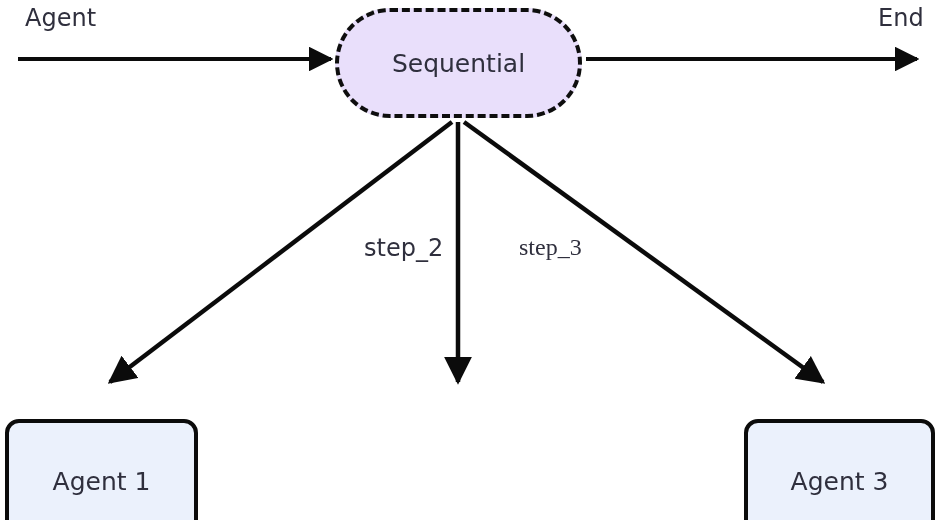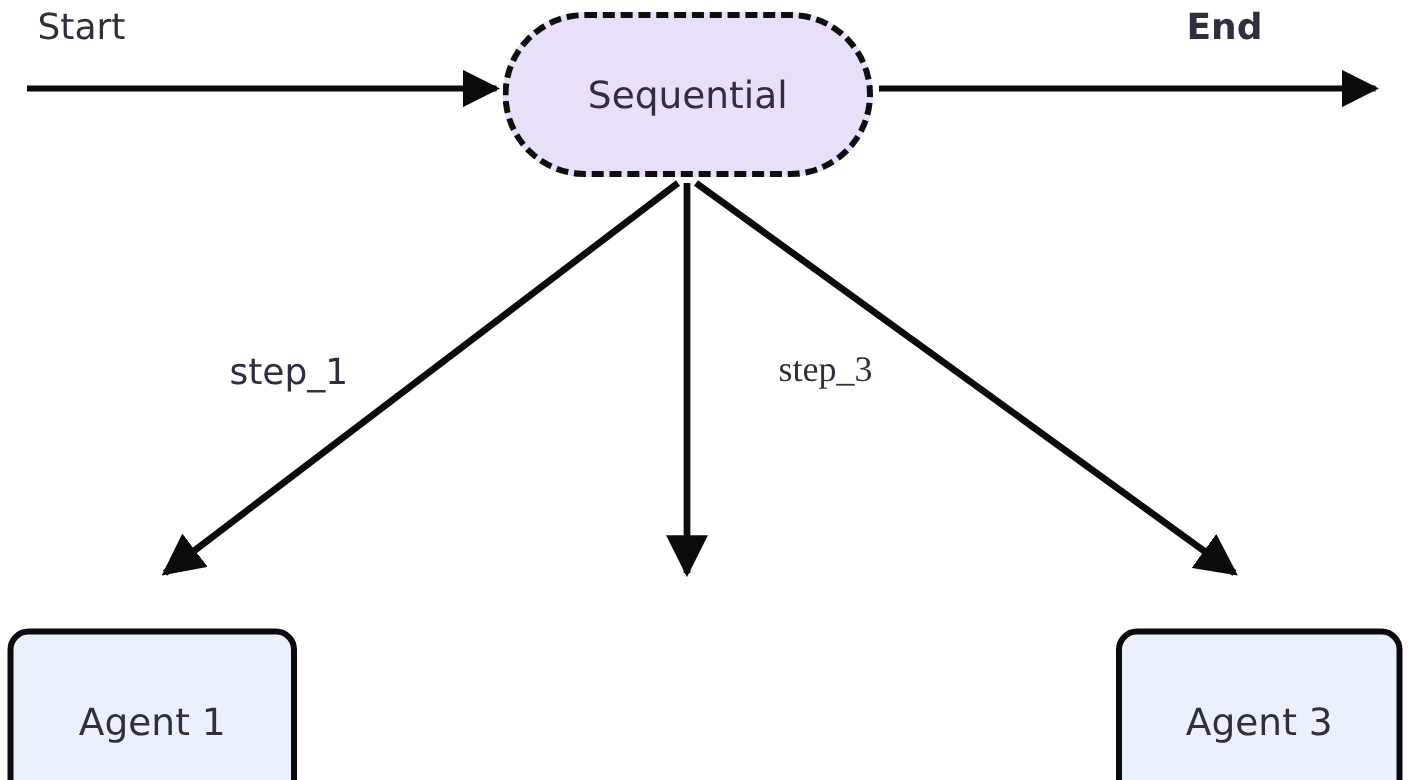--- a/index.html
+++ b/index.html
@@ -59,21 +59,21 @@
   .edge-label {
     position: absolute;
     color: #2f2f3d;
     font-size: 24px;
     white-space: nowrap;
     z-index: 4;
     background: #ffffff;
     padding: 0 3px;
   }
   .lbl-start   { left: 22px;  top: 4px; }
-  .lbl-end     { left: 788px; top: 4px; font-weight: bold; }
+  .lbl-end     { left: 875px; top: 4px; }
   .lbl-step-1  { left: 150px; top: 234px; }
   .lbl-step-2  { left: 361px; top: 234px; }
   .lbl-step-3  { left: 516px; top: 234px; font-family: Liberation Serif, serif; }
 </style>
 </head>
 <body>
 
 <div id="canvas">
 
   <svg id="edges" viewBox="0 0 943 520" width="943" height="520" xmlns="http://www.w3.org/2000/svg">
@@ -87,26 +87,26 @@
 
     <line x1="586" y1="59" x2="917" y2="59" stroke="#0b0b0b" stroke-width="4" marker-end="url(#arrow)"></line>
 
     <line x1="452" y1="122" x2="110" y2="382" stroke="#0b0b0b" stroke-width="4.5" marker-end="url(#arrow)"></line>
 
     <line x1="458" y1="122" x2="458" y2="382" stroke="#0b0b0b" stroke-width="4.5" marker-end="url(#arrow)"></line>
 
     <line x1="464" y1="122" x2="823" y2="382" stroke="#0b0b0b" stroke-width="4.5" marker-end="url(#arrow)"></line>
   </svg>
 
-  <div class="edge-label lbl-start">Start</div>
+  <div class="edge-label lbl-start">Agent</div>
 
   <div class="edge-label lbl-end">End</div>
 
-  <div class="edge-label lbl-step-1">step_1</div>
 
+  <div class="edge-label lbl-step-2">step_2</div>
 
   <div class="edge-label lbl-step-3">step_3</div>
 
   <div class="node controller">
     <div>
       <span>Sequential</span><br>
     </div>
   </div>
 
   <div class="node agent agent-1">

